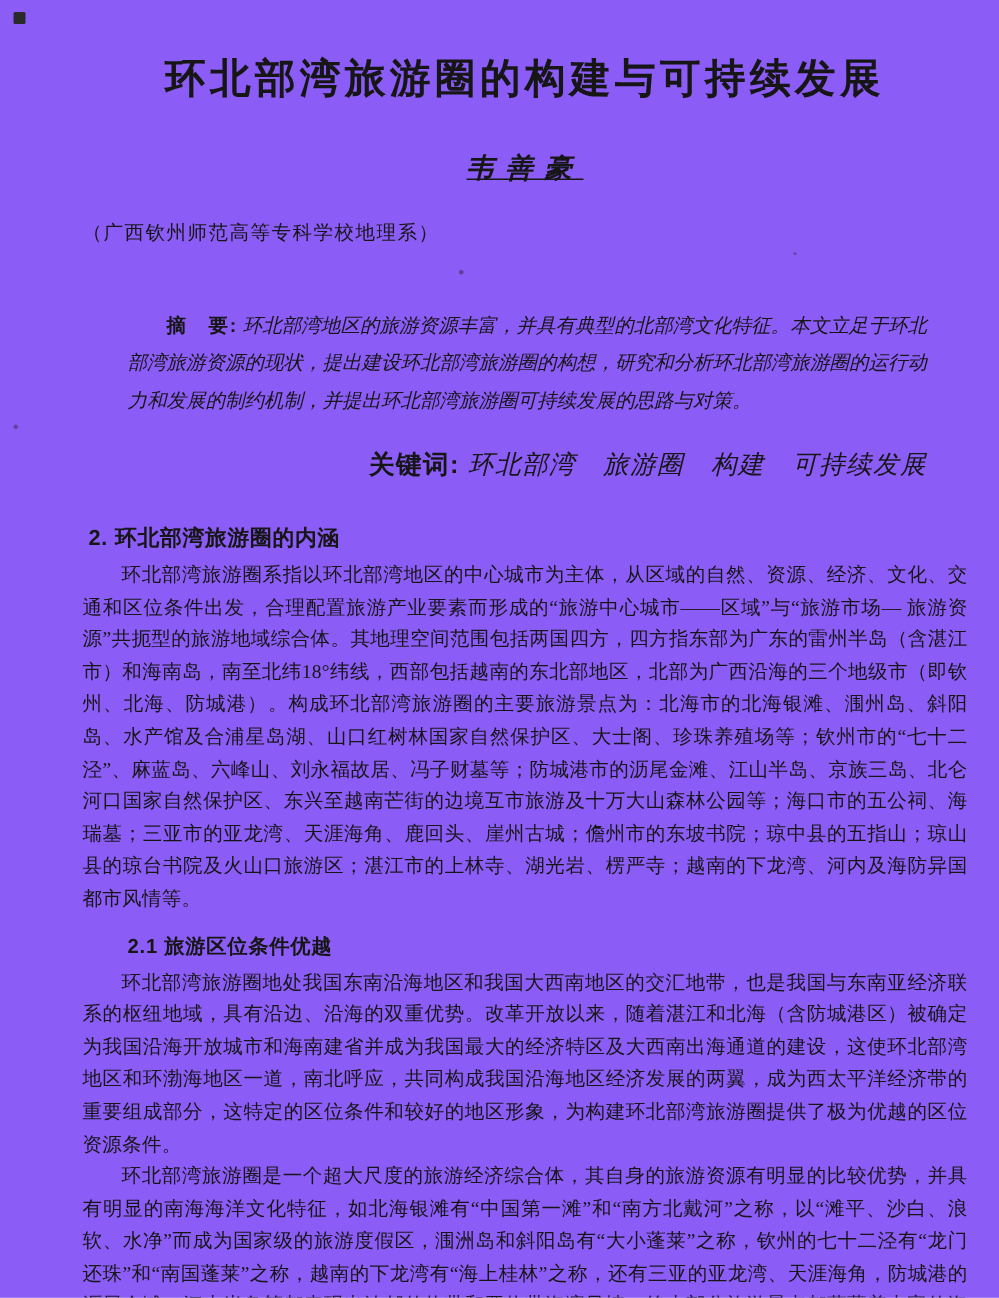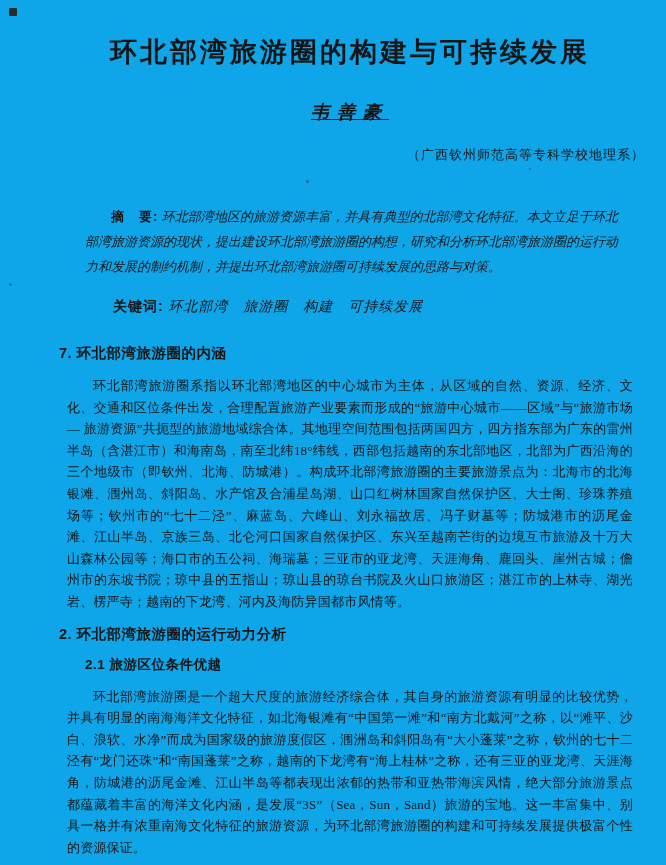--- a/index.html
+++ b/index.html
@@ -5,21 +5,21 @@
   html,body{margin:0;padding:0;}
   body{
     width:666px;height:865px;
     background:#e8e8e6;
     font-family:"Liberation Serif","DejaVu Serif",serif;
     -webkit-font-smoothing:antialiased;
   }
   .page{
     position:relative;
     width:666px;height:865px;
-    background:#0ea5e9;
+    background:#8b5cf6;
     color:#161616;
     overflow:hidden;
     box-sizing:border-box;
     padding:26px 21px 0 55px;
   }
   
   .artifact{position:absolute;background:#2a2a2a;border-radius:1px;}
   .a1{left:9px;top:8px;width:8px;height:8px;}
   .a2{left:306px;top:180px;width:3px;height:3px;opacity:.5;border-radius:50%;}
   .a3{left:9px;top:283px;width:3px;height:3px;opacity:.45;border-radius:50%;}
@@ -37,21 +37,21 @@
     margin-top:30px;
     text-align:center;
     font-size:18px;
     font-style:italic;
     letter-spacing:8px;
     font-weight:bold;
     text-decoration:underline;
   }
   .affiliation{
     margin-top:22px;
-    text-align:right;
+    text-align:left;
     font-size:13px;
     letter-spacing:1px;
   }
   .abstract-block{
     margin:40px 27px 0 30px;
   }
   .abstract-p{
     margin:0;
     font-size:13px;
     line-height:25px;
@@ -60,42 +60,43 @@
     font-style:italic;
   }
   .abstract-label,.keywords-label{
     font-style:normal;
     font-weight:bold;
     font-family:"Liberation Sans","DejaVu Sans",sans-serif;
     letter-spacing:1px;
   }
   .keywords-p{
     margin:19px 0 0 0;
-    font-size:14px;
+    font-size:17px;
     text-indent:2em;
     font-style:italic;
     letter-spacing:1px;
+    text-align:right;
   }
   .body-area{margin-top:28px;}
   h2.sec{
     margin:10px 0 4px 4px;
     font-size:14.5px;
     font-family:"Liberation Sans","DejaVu Sans",sans-serif;
     font-weight:bold;
     letter-spacing:.5px;
   }
   h3.subsec{
     margin:12px 0 4px 30px;
     font-size:13.5px;
     font-family:"Liberation Sans","DejaVu Sans",sans-serif;
     font-weight:bold;
     letter-spacing:.5px;
   }
   p.body-p{
-    margin:12px;
+    margin:0;
     font-size:13px;
     line-height:21.6px;
     text-align:justify;
     text-indent:2em;
     letter-spacing:.2px;
   }
 </style>
 </head>
 <body>
 
@@ -111,23 +112,23 @@
 
   <div class="affiliation">（广西钦州师范高等专科学校地理系）</div>
 
   <div class="abstract-block">
     <p class="abstract-p"><span class="abstract-label">摘　要:</span> <span>环北部湾地区的旅游资源丰富，并具有典型的北部湾文化特征。本文立足于环北部湾旅游资源的现状，提出建设环北部湾旅游圈的构想，研究和分析环北部湾旅游圈的运行动力和发展的制约机制，并提出环北部湾旅游圈可持续发展的思路与对策。</span></p>
     <p class="keywords-p"><span class="keywords-label">关键词:</span> <span>环北部湾　旅游圈　构建　可持续发展</span></p>
   </div>
 
   <div class="body-area">
 
-    <h2 class="sec">7. 环北部湾旅游圈的内涵</h2>
+    <h2 class="sec">2. 环北部湾旅游圈的内涵</h2>
     <p class="body-p">环北部湾旅游圈系指以环北部湾地区的中心城市为主体，从区域的自然、资源、经济、文化、交通和区位条件出发，合理配置旅游产业要素而形成的“旅游中心城市——区域”与“旅游市场— 旅游资源”共扼型的旅游地域综合体。其地理空间范围包括两国四方，四方指东部为广东的雷州半岛（含湛江市）和海南岛，南至北纬18°纬线，西部包括越南的东北部地区，北部为广西沿海的三个地级市（即钦州、北海、防城港）。构成环北部湾旅游圈的主要旅游景点为：北海市的北海银滩、涠州岛、斜阳岛、水产馆及合浦星岛湖、山口红树林国家自然保护区、大士阁、珍珠养殖场等；钦州市的“七十二泾”、麻蓝岛、六峰山、刘永福故居、冯子财墓等；防城港市的沥尾金滩、江山半岛、京族三岛、北仑河口国家自然保护区、东兴至越南芒街的边境互市旅游及十万大山森林公园等；海口市的五公祠、海瑞墓；三亚市的亚龙湾、天涯海角、鹿回头、崖州古城；儋州市的东坡书院；琼中县的五指山；琼山县的琼台书院及火山口旅游区；湛江市的上林寺、湖光岩、楞严寺；越南的下龙湾、河内及海防异国都市风情等。</p>
 
-    <h2 class="sec">2. 环北部湾旅游圈的运行动力分析</h2>
 
     <h3 class="subsec">2.1 旅游区位条件优越</h3>
+    <p class="body-p">环北部湾旅游圈地处我国东南沿海地区和我国大西南地区的交汇地带，也是我国与东南亚经济联系的枢纽地域，具有沿边、沿海的双重优势。改革开放以来，随着湛江和北海（含防城港区）被确定为我国沿海开放城市和海南建省并成为我国最大的经济特区及大西南出海通道的建设，这使环北部湾地区和环渤海地区一道，南北呼应，共同构成我国沿海地区经济发展的两翼，成为西太平洋经济带的重要组成部分，这特定的区位条件和较好的地区形象，为构建环北部湾旅游圈提供了极为优越的区位资源条件。</p>
 
     <p class="body-p">环北部湾旅游圈是一个超大尺度的旅游经济综合体，其自身的旅游资源有明显的比较优势，并具有明显的南海海洋文化特征，如北海银滩有“中国第一滩”和“南方北戴河”之称，以“滩平、沙白、浪软、水净”而成为国家级的旅游度假区，涠洲岛和斜阳岛有“大小蓬莱”之称，钦州的七十二泾有“龙门还珠”和“南国蓬莱”之称，越南的下龙湾有“海上桂林”之称，还有三亚的亚龙湾、天涯海角，防城港的沥尾金滩、江山半岛等都表现出浓郁的热带和亚热带海滨风情，绝大部分旅游景点都蕴藏着丰富的海洋文化内涵，是发展“3S”（Sea，Sun，Sand）旅游的宝地。这一丰富集中、别具一格并有浓重南海文化特征的旅游资源，为环北部湾旅游圈的构建和可持续发展提供极富个性的资源保证。</p>
 
   </div>
 </div>
 
 </body></html>

